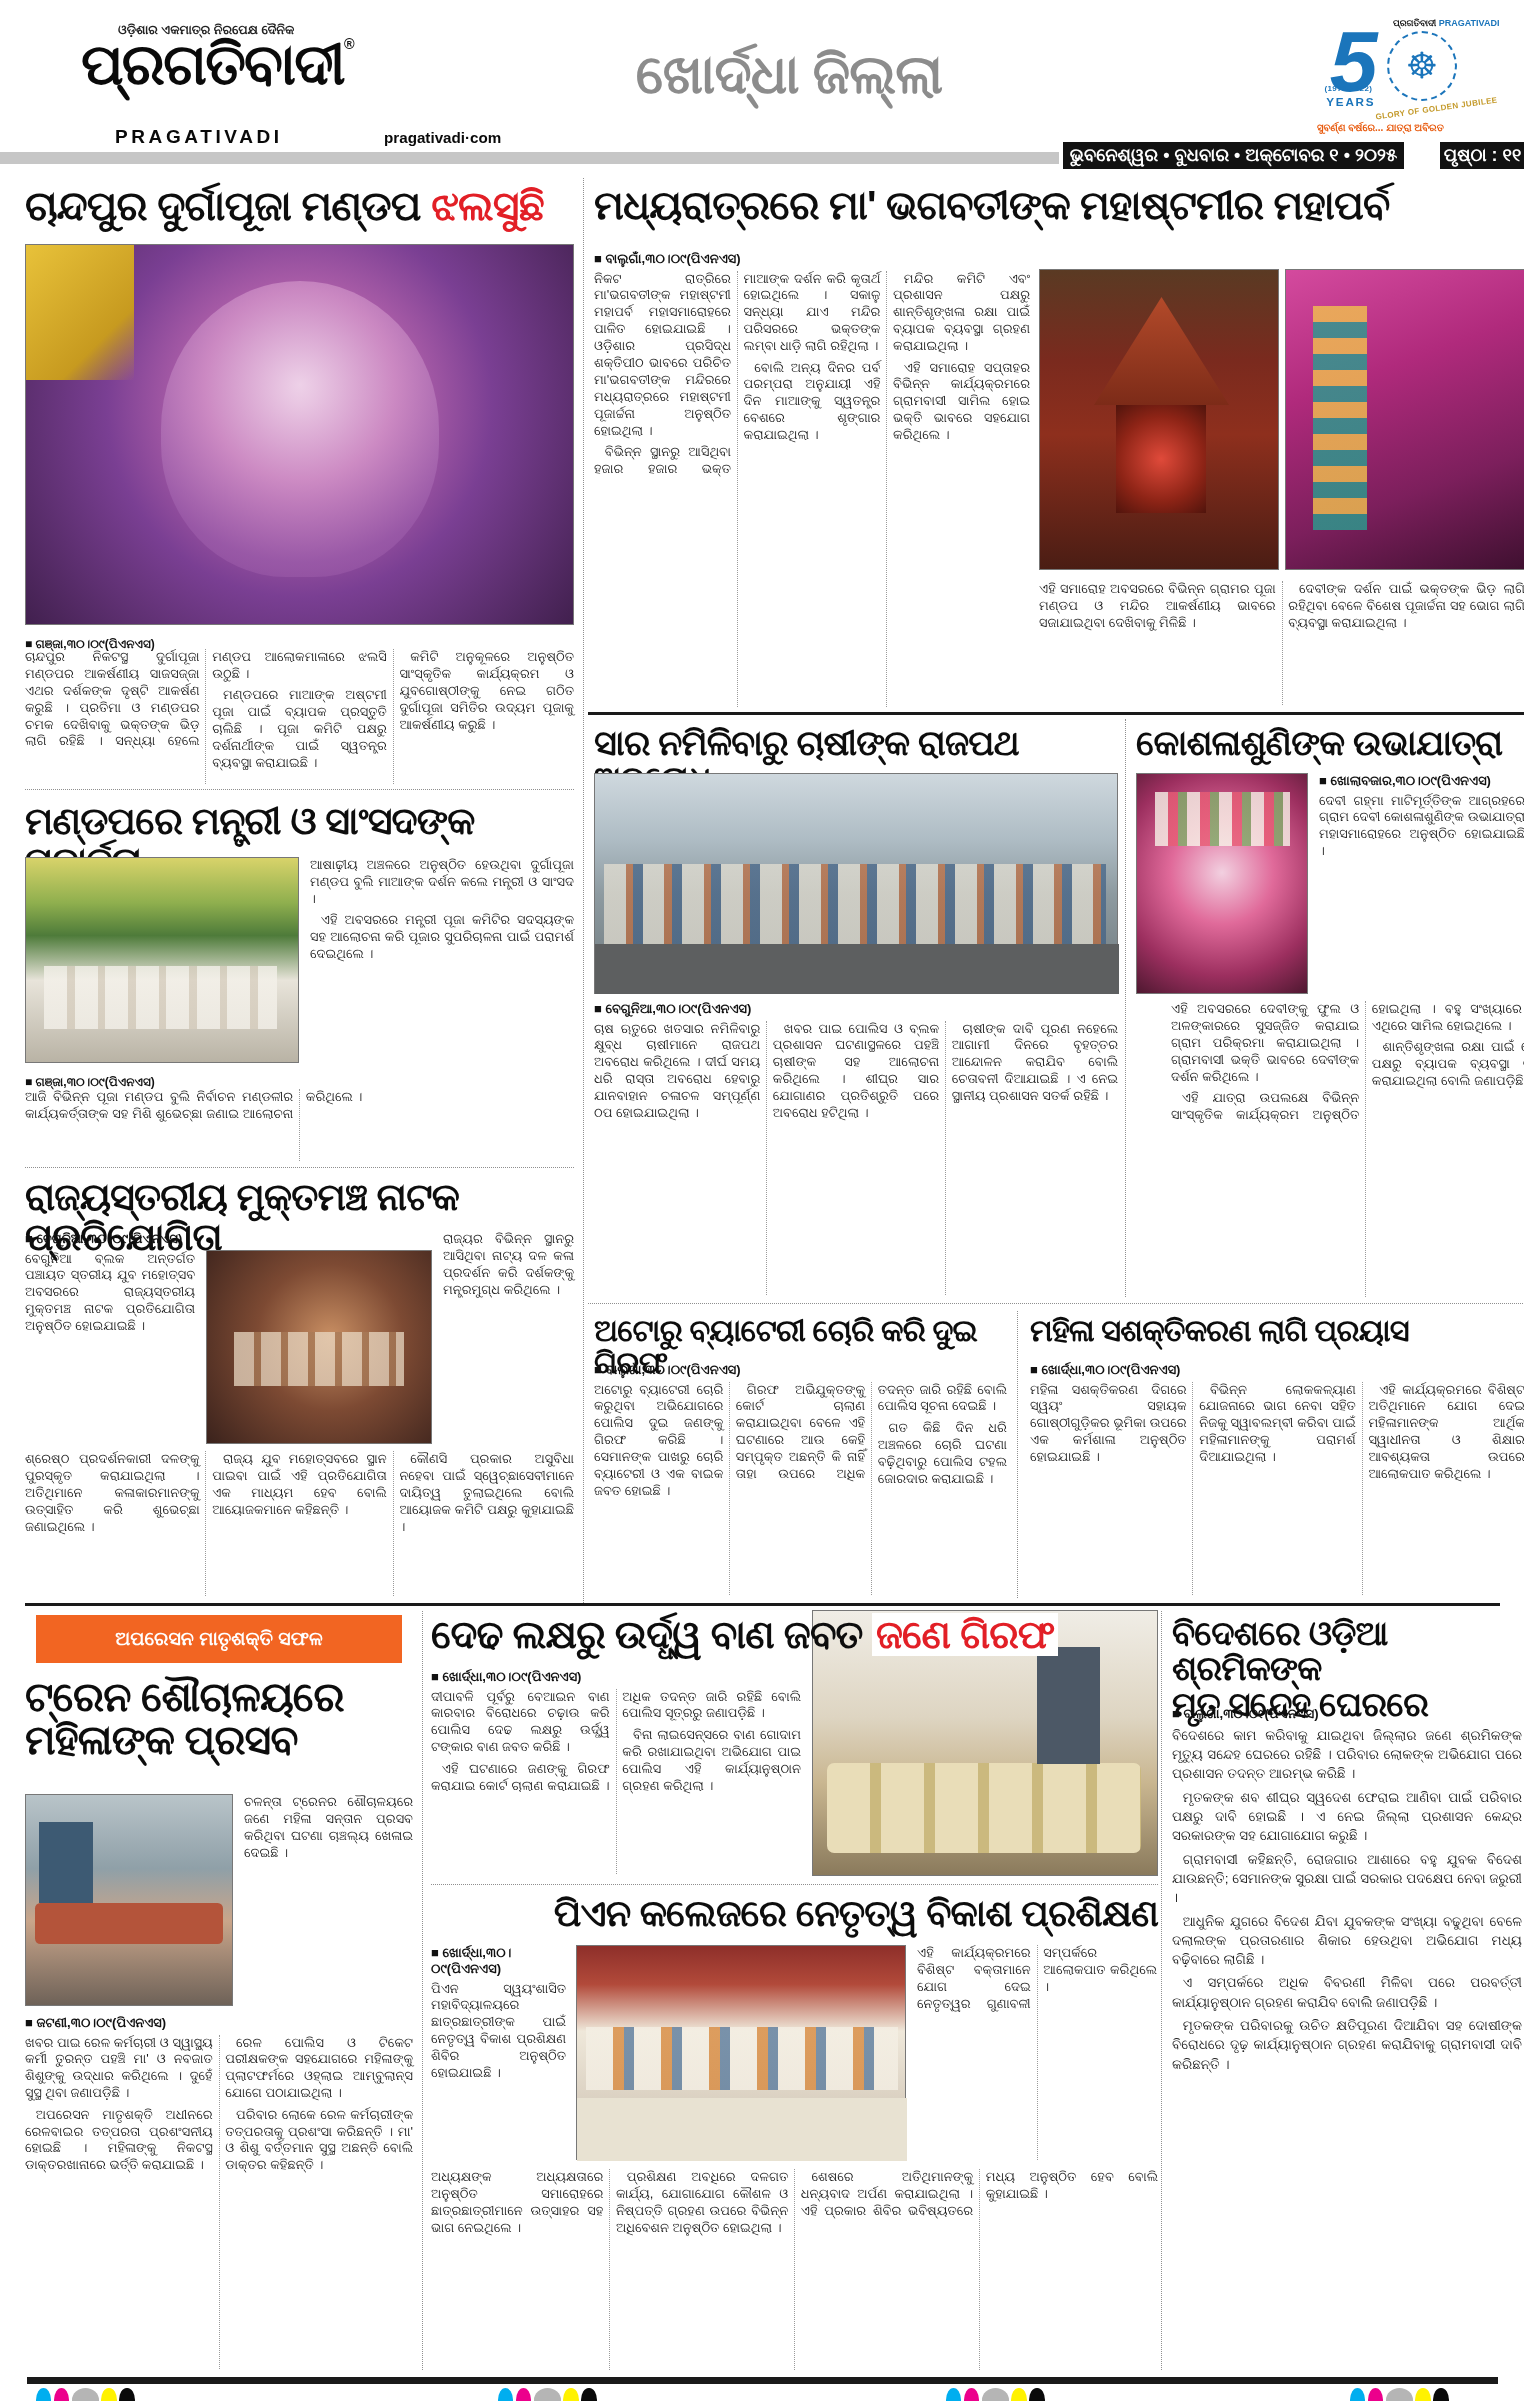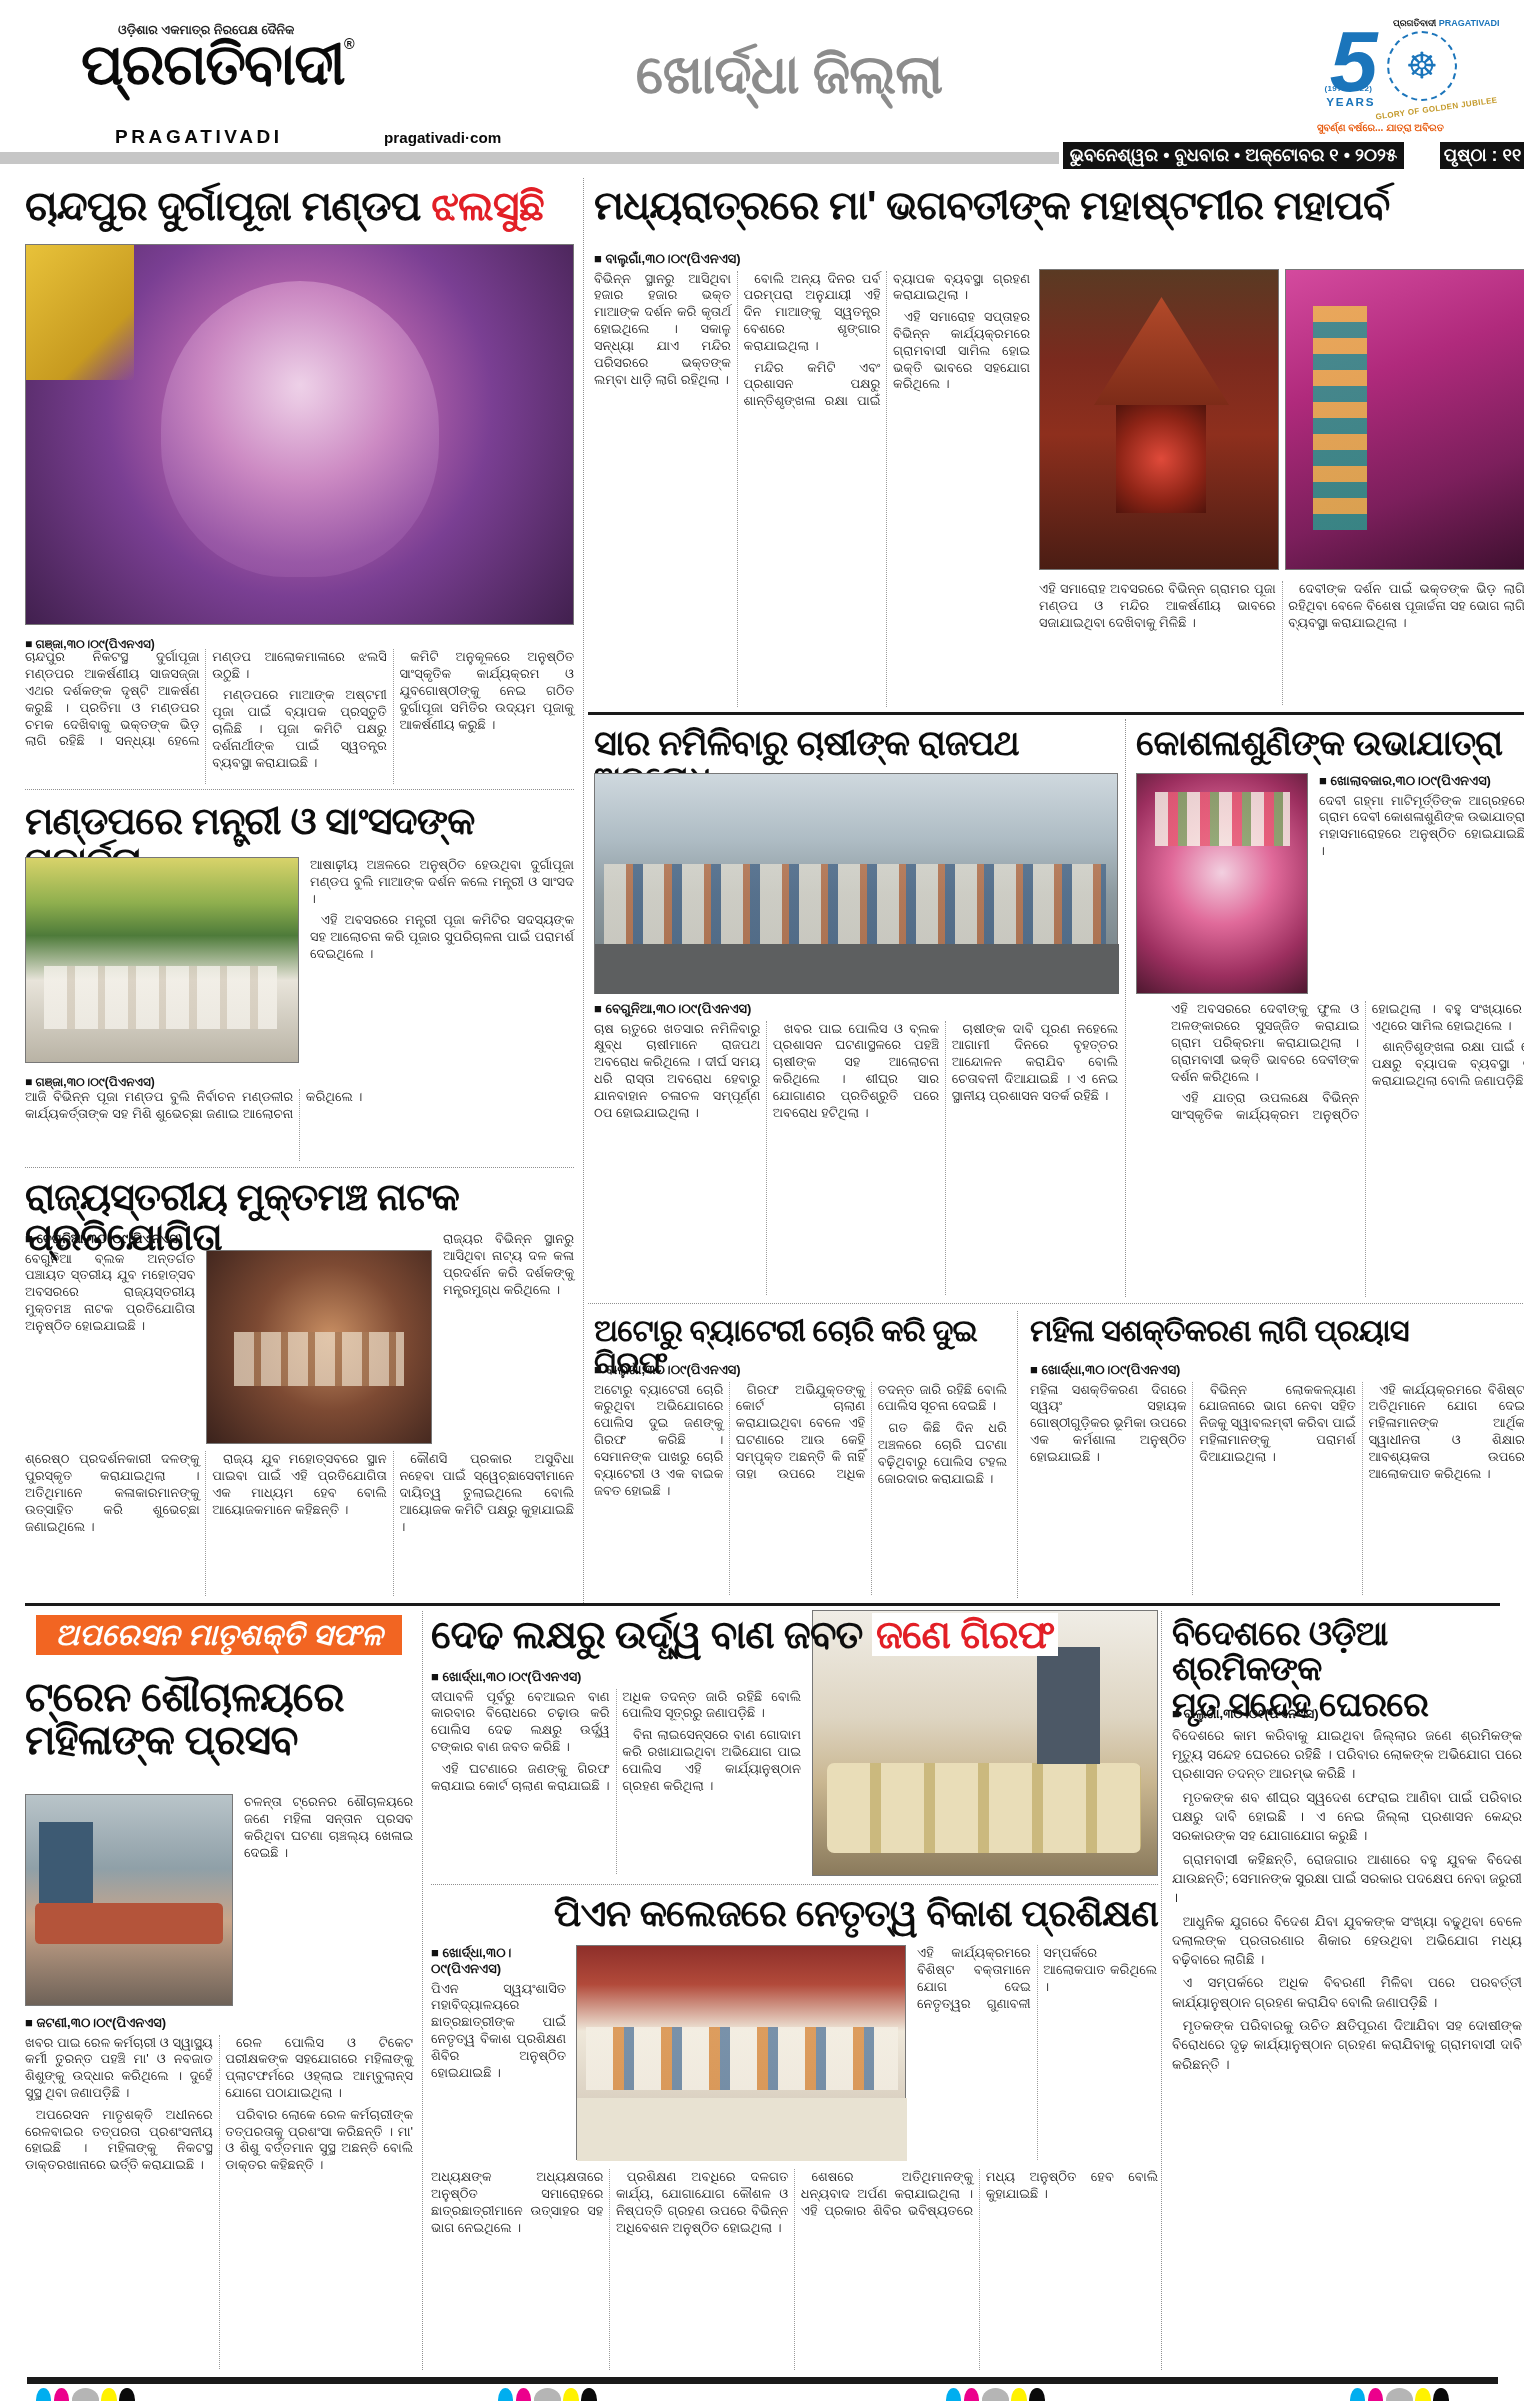--- a/index.html
+++ b/index.html
@@ -126,20 +126,21 @@
     <p>ରାଜ୍ୟ ଯୁବ ମହୋତ୍ସବରେ ସ୍ଥାନ ପାଇବା ପାଇଁ ଏହି ପ୍ରତିଯୋଗିତା ଏକ ମାଧ୍ୟମ ହେବ ବୋଲି ଆୟୋଜକମାନେ କହିଛନ୍ତି ।</p>
     <p>କୌଣସି ପ୍ରକାର ଅସୁବିଧା ନହେବା ପାଇଁ ସ୍ୱେଚ୍ଛାସେବୀମାନେ ଦାୟିତ୍ୱ ତୁଲାଇଥିଲେ ବୋଲି ଆୟୋଜକ କମିଟି ପକ୍ଷରୁ କୁହାଯାଇଛି ।</p>
   </div>
 
 <div class="abs vdot" style="left:583px;top:178px;height:1425px;"></div>
 
 <div class="abs hl" style="left:594px;top:185px;width:931px;font-size:40px;">ମଧ୍ୟରାତ୍ରରେ ମା' ଭଗବତୀଙ୍କ ମହାଷ୍ଟମୀର ମହାପର୍ବ</div>
 <div class="abs" style="left:594px;top:251px;width:436px;height:457px;">
   <div class="byline">■ ବାଲୁଗାଁ,୩୦।୦୯(ପିଏନଏସ)</div>
   <div class="body-text cols3" style="height:436px;">
+      <p>ନିକଟ ରାତ୍ରିରେ ମା'ଭଗବତୀଙ୍କ ମହାଷ୍ଟମୀ ମହାପର୍ବ ମହାସମାରୋହରେ ପାଳିତ ହୋଇଯାଇଛି । ଓଡ଼ିଶାର ପ୍ରସିଦ୍ଧ ଶକ୍ତିପୀଠ ଭାବରେ ପରିଚିତ ମା'ଭଗବତୀଙ୍କ ମନ୍ଦିରରେ ମଧ୍ୟରାତ୍ରରେ ମହାଷ୍ଟମୀ ପୂଜାର୍ଚ୍ଚନା ଅନୁଷ୍ଠିତ ହୋଇଥିଲା ।</p>
       <p>ବିଭିନ୍ନ ସ୍ଥାନରୁ ଆସିଥିବା ହଜାର ହଜାର ଭକ୍ତ ମାଆଙ୍କ ଦର୍ଶନ କରି କୃତାର୍ଥ ହୋଇଥିଲେ । ସକାଳୁ ସନ୍ଧ୍ୟା ଯାଏ ମନ୍ଦିର ପରିସରରେ ଭକ୍ତଙ୍କ ଲମ୍ବା ଧାଡ଼ି ଲାଗି ରହିଥିଲା ।</p>
       <p>ବୋଲି ଅନ୍ୟ ଦିନର ପର୍ବ ପରମ୍ପରା ଅନୁଯାୟୀ ଏହି ଦିନ ମାଆଙ୍କୁ ସ୍ୱତନ୍ତ୍ର ବେଶରେ ଶୃଙ୍ଗାର କରାଯାଇଥିଲା ।</p>
       <p>ମନ୍ଦିର କମିଟି ଏବଂ ପ୍ରଶାସନ ପକ୍ଷରୁ ଶାନ୍ତିଶୃଙ୍ଖଳା ରକ୍ଷା ପାଇଁ ବ୍ୟାପକ ବ୍ୟବସ୍ଥା ଗ୍ରହଣ କରାଯାଇଥିଲା ।</p>
       <p>ଏହି ସମାରୋହ ସପ୍ତାହର ବିଭିନ୍ନ କାର୍ଯ୍ୟକ୍ରମରେ ଗ୍ରାମବାସୀ ସାମିଲ ହୋଇ ଭକ୍ତି ଭାବରେ ସହଯୋଗ କରିଥିଲେ ।</p>
     </div>
 </div>
 <div class="abs photo" style="left:1039px;top:269px;width:240px;height:301px;background:
   linear-gradient(180deg,#5a3a23 0%,#7a2a1e 30%,#8e2f1d 55%,#4a1d14 100%);">
   <div class="abs" style="left:54px;top:27px;width:135px;height:108px;background:linear-gradient(180deg,#b34a2a,#7c2b18);clip-path:polygon(50% 0,100% 100%,0 100%);"></div>
   <div class="abs" style="left:76px;top:135px;width:90px;height:108px;background:radial-gradient(circle,#e04a3a 0%,#8e2416 60%,#50140c 100%);"></div>
@@ -207,21 +208,21 @@
   <div class="byline">■ ଖୋର୍ଦ୍ଧା,୩୦।୦୯(ପିଏନଏସ)</div>
   <div class="body-text cols3" style="height:213px;">
       <p>ମହିଳା ସଶକ୍ତିକରଣ ଦିଗରେ ସ୍ୱୟଂ ସହାୟକ ଗୋଷ୍ଠୀଗୁଡ଼ିକର ଭୂମିକା ଉପରେ ଏକ କର୍ମଶାଳା ଅନୁଷ୍ଠିତ ହୋଇଯାଇଛି ।</p>
       <p>ବିଭିନ୍ନ ଲୋକକଳ୍ୟାଣ ଯୋଜନାରେ ଭାଗ ନେବା ସହିତ ନିଜକୁ ସ୍ୱାବଲମ୍ବୀ କରିବା ପାଇଁ ମହିଳାମାନଙ୍କୁ ପରାମର୍ଶ ଦିଆଯାଇଥିଲା ।</p>
       <p>ଏହି କାର୍ଯ୍ୟକ୍ରମରେ ବିଶିଷ୍ଟ ଅତିଥିମାନେ ଯୋଗ ଦେଇ ମହିଳାମାନଙ୍କ ଆର୍ଥିକ ସ୍ୱାଧୀନତା ଓ ଶିକ୍ଷାର ଆବଶ୍ୟକତା ଉପରେ ଆଲୋକପାତ କରିଥିଲେ ।</p>
     </div>
 </div>
 
 <div class="abs hsolid" style="left:25px;top:1603px;width:1475px;height:2.7px;"></div>
 
-<div class="abs kicker" style="left:36px;top:1615px;width:366px;height:40px;font-size:30px;font-style:italic;">ଅପରେସନ ମାତୃଶକ୍ତି ସଫଳ</div>
+<div class="abs kicker" style="left:36px;top:1615px;width:366px;height:48px;font-size:19px;">ଅପରେସନ ମାତୃଶକ୍ତି ସଫଳ</div>
 <div class="abs hl" style="left:25px;top:1676px;width:388px;font-size:41px;">ଟ୍ରେନ ଶୌଚାଳୟରେ ମହିଳାଙ୍କ ପ୍ରସବ</div>
 <div class="abs photo" style="left:25px;top:1794px;width:208px;height:212px;background:
   linear-gradient(180deg,#b9c4c9 0%,#8fa0a8 35%,#c9a58a 60%,#6e6258 100%);">
   <div class="abs" style="left:9px;top:108px;width:188px;height:41px;background:#b4543a;border-radius:5.4px;"></div>
   <div class="abs" style="left:12.6px;top:27px;width:54px;height:81px;background:#3d5a73;"></div>
 </div>
 <div class="abs body-text" style="left:244px;top:1794px;width:169px;height:212px;">
     <p>ଚଳନ୍ତା ଟ୍ରେନର ଶୌଚାଳୟରେ ଜଣେ ମହିଳା ସନ୍ତାନ ପ୍ରସବ କରିଥିବା ଘଟଣା ଚାଞ୍ଚଲ୍ୟ ଖେଳାଇ ଦେଇଛି ।</p>
   </div>
 <div class="abs" style="left:25px;top:2015px;width:388px;height:355px;">

